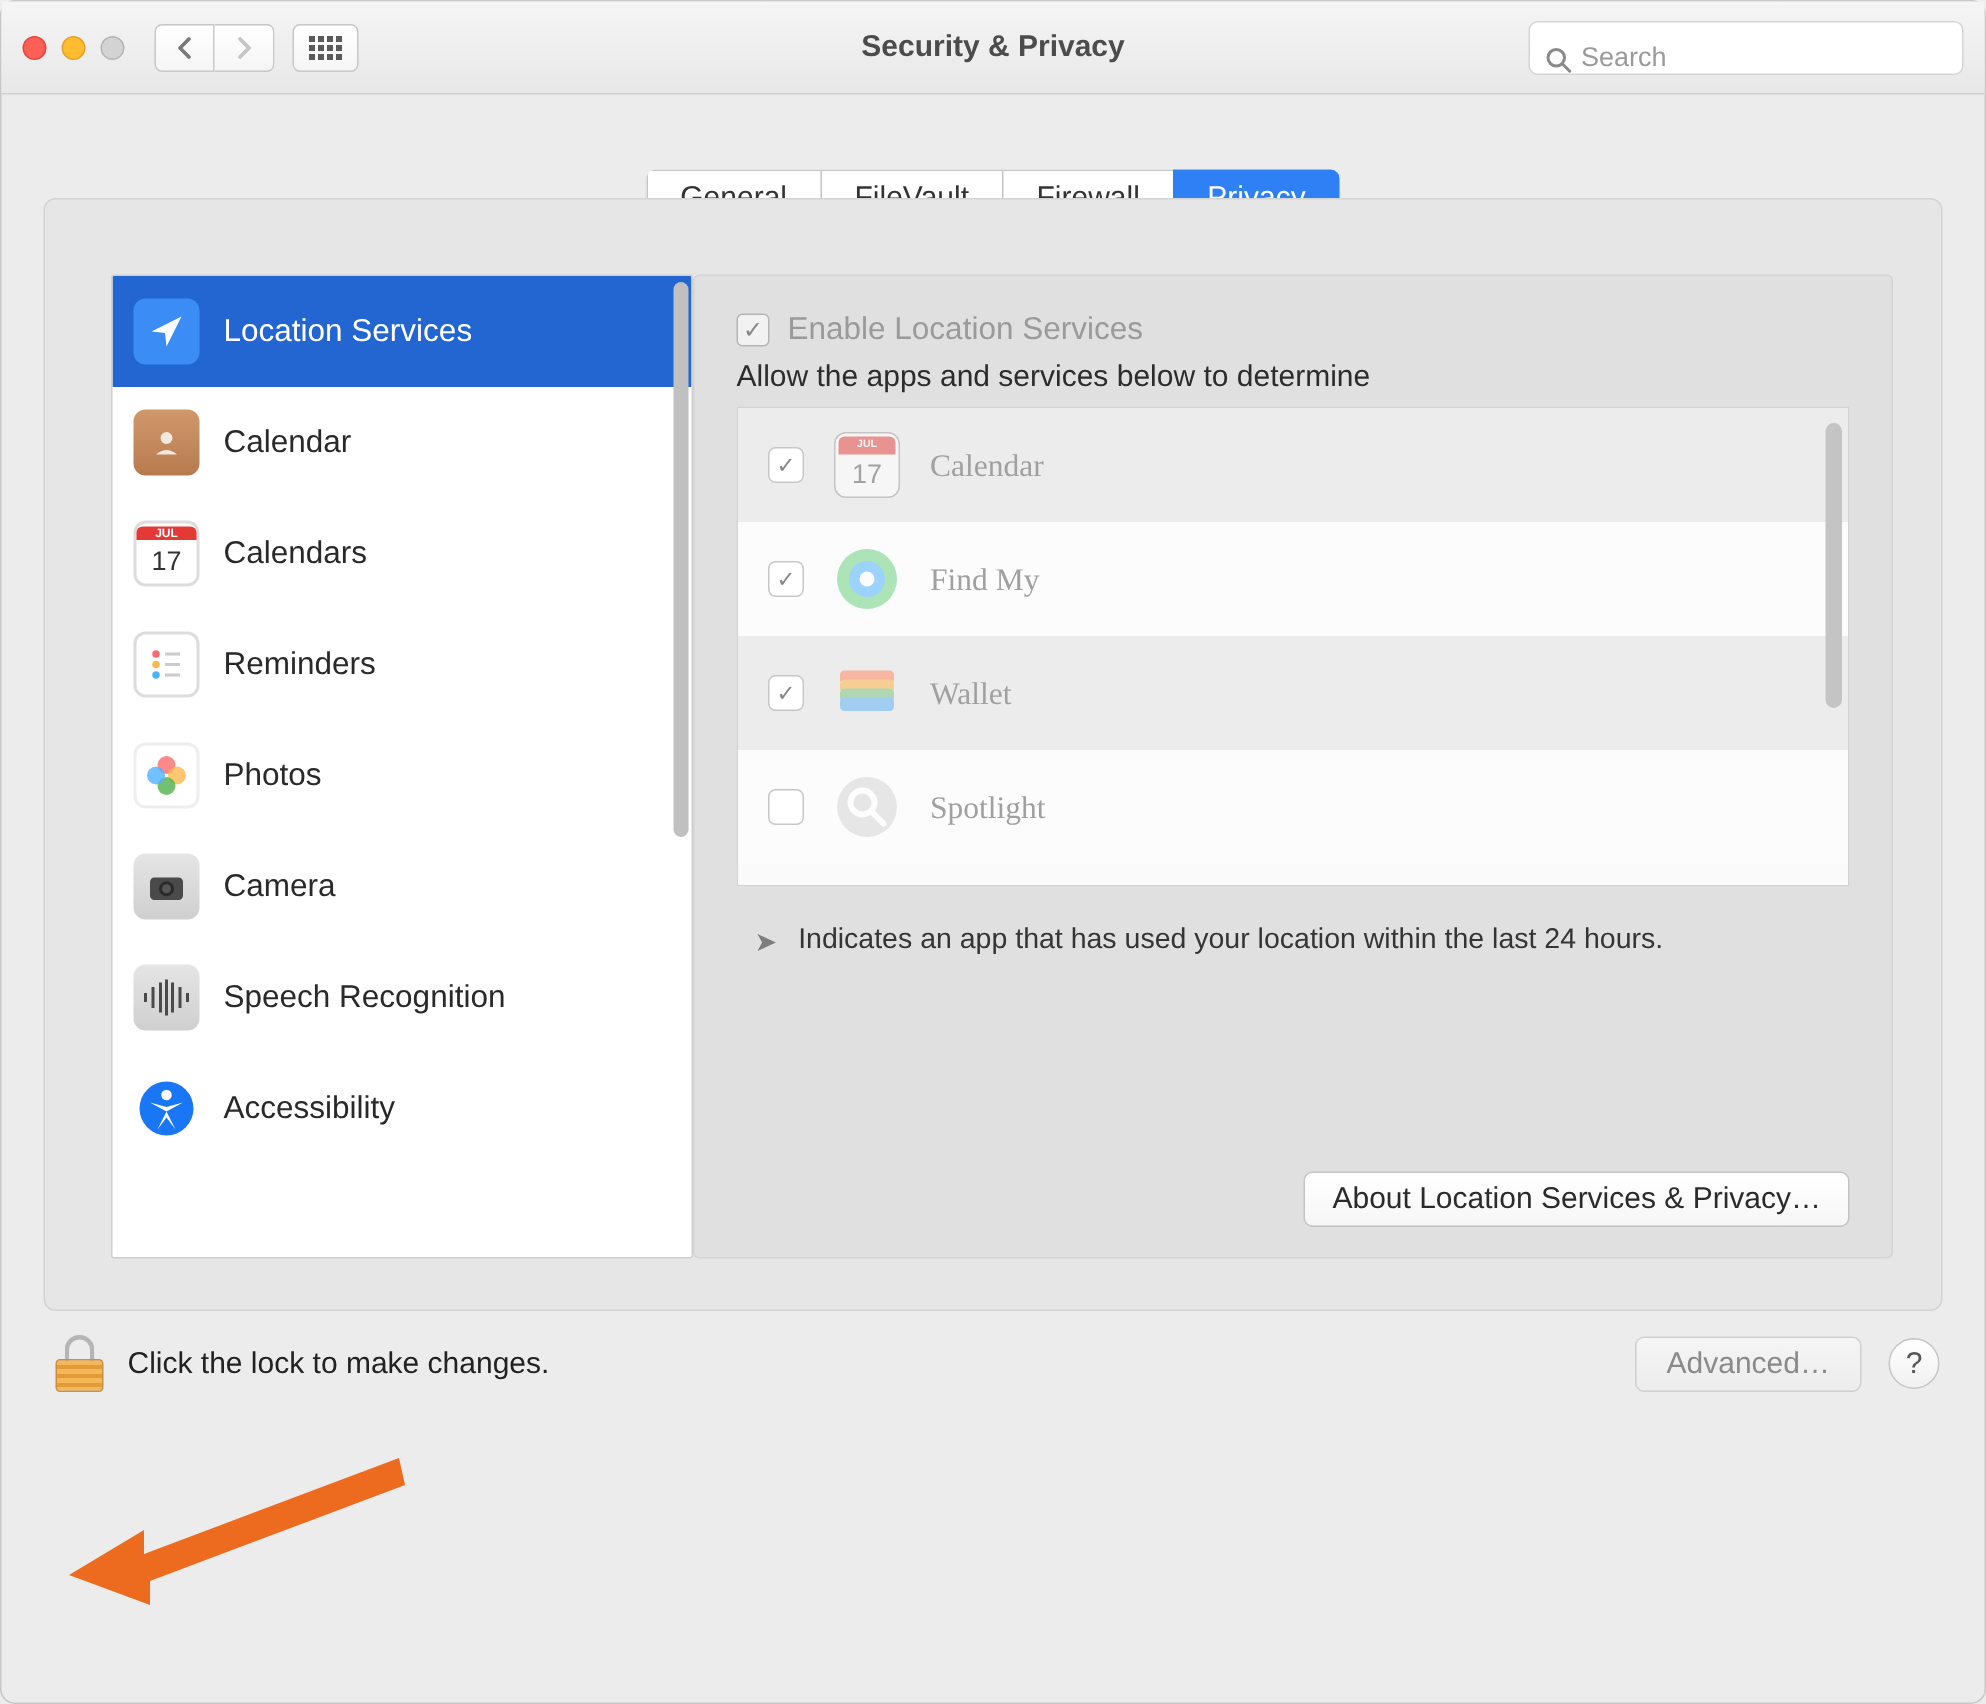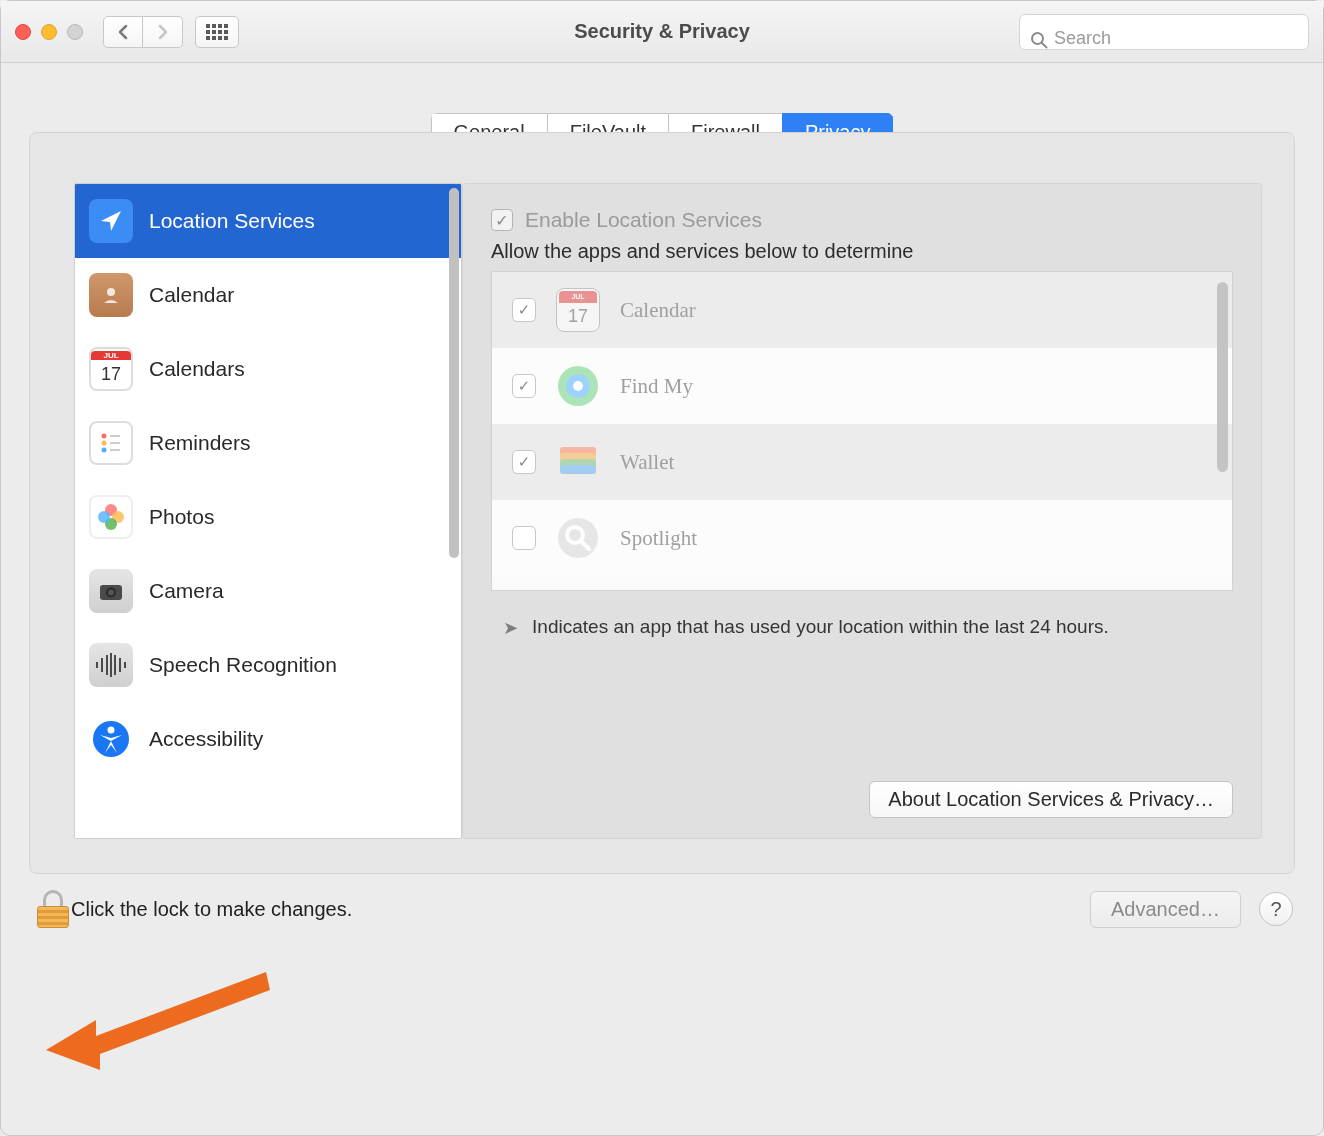--- a/index.html
+++ b/index.html
@@ -276,21 +276,21 @@
   border: 1px solid #c89040;
   border-radius: 3px;
 }
 .lock-shackle {
   position: absolute; top: 0; left: 8px;
   width: 20px; height: 20px;
   border: 3px solid #b5b5b5;
   border-bottom: none;
   border-radius: 10px 10px 0 0;
 }
-.lock-text { margin-left: 0; font-size: 20px; color: #222; }
+.lock-text { margin-left: 14px; font-size: 20px; color: #222; }
 
 .advanced-btn {
   margin-left: auto;
   background: linear-gradient(#f5f5f5,#ececec);
   border: 1px solid #cfcfcf;
   border-radius: 6px;
   padding: 6px 20px;
   font-size: 20px;
   color: #8a8a8a;
 }

